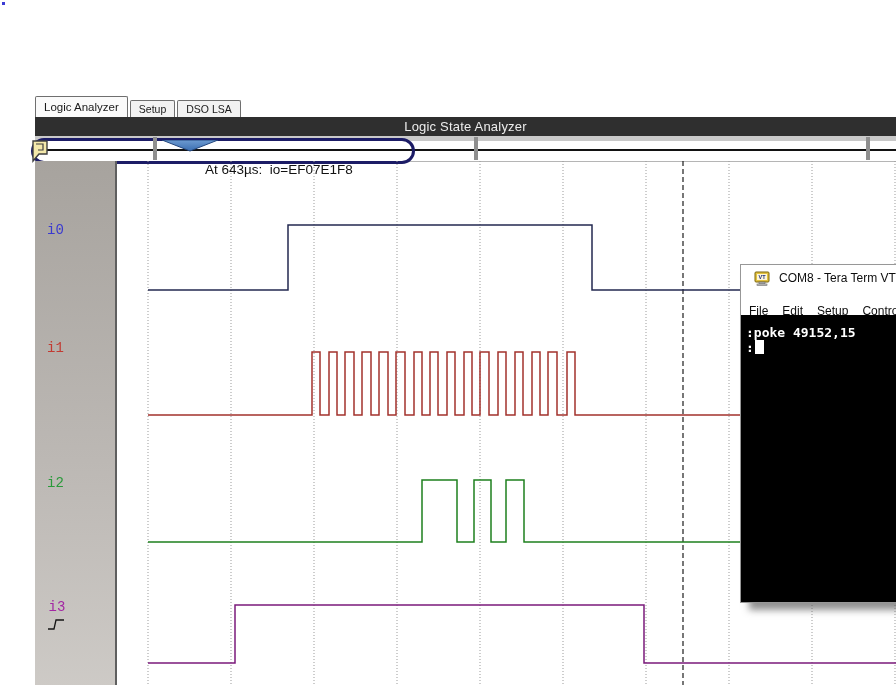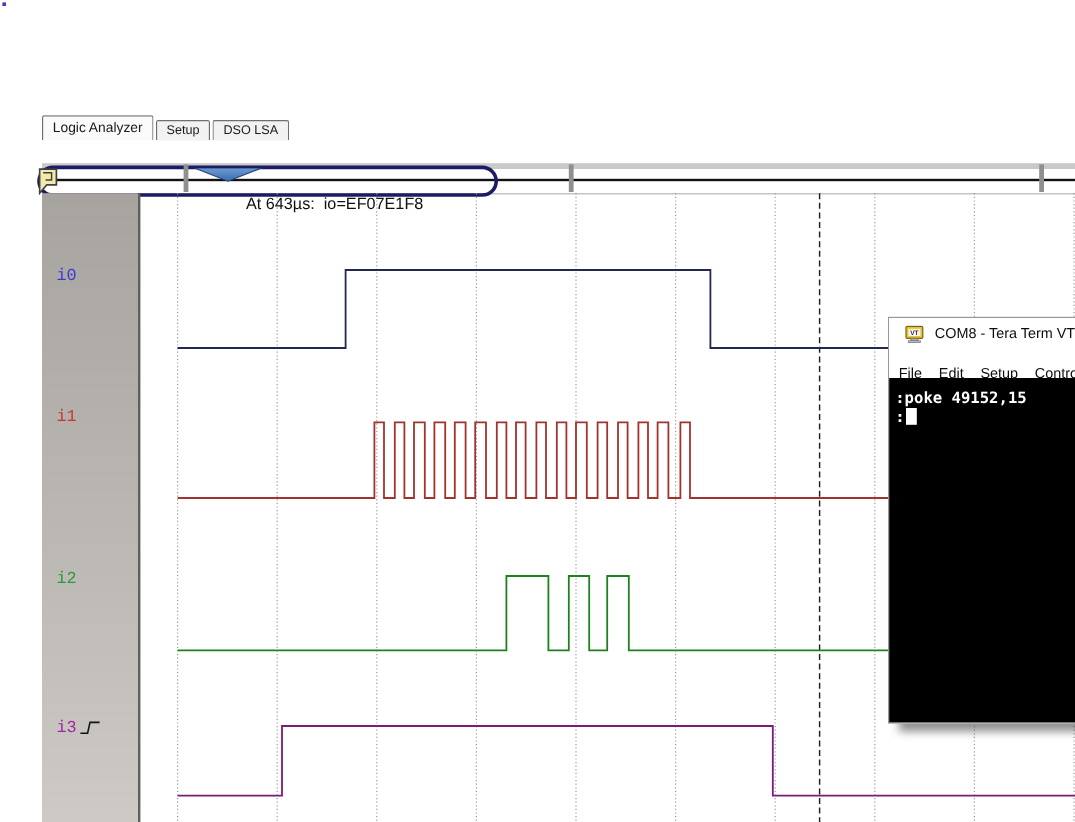--- a/index.html
+++ b/index.html
@@ -64,20 +64,23 @@
 <div id="screen">
 
   <div class="corner-dot"></div>
 
   <div id="tabbar">
       <div class="tab active">Logic Analyzer</div>
       <div class="tab">Setup</div>
       <div class="tab">DSO LSA</div>
     </div>
 
+  <div id="analyzer-bar">
+    <span class="t">Logic State Analyzer</span>
+  </div>
 
   <div id="strip"></div>
 
   <div id="ruler">
     <div class="centerline"></div>
     <div id="capsule"></div>
     <svg id="marker-tri" width="56" height="12" viewBox="0 0 56 12">
       <defs>
         <linearGradient id="trig" x1="0" y1="0" x2="0" y2="1">
           <stop offset="0" stop-color="#6d9bd1"></stop>
@@ -100,21 +103,21 @@
   <div id="sidebar">
       <div class="sig-label" style="top: 61px; color: rgb(58, 58, 208);">
         <span>i0</span>
       </div>
       <div class="sig-label" style="top: 179px; color: rgb(194, 58, 50);">
         <span>i1</span>
       </div>
       <div class="sig-label" style="top: 314px; color: rgb(42, 154, 58); align-items: center;">
         <span>i2</span>
       </div>
-      <div class="sig-label" style="top: 438px; color: rgb(163, 38, 163);">
+      <div class="sig-label" style="top: 438px; color: rgb(163, 38, 163); flex-direction: column;">
         <span>i3</span>
         <svg width="20" height="16" viewBox="0 0 20 16">
           <polyline points="1,12 7,12 9,3 17,3" fill="none" stroke="#141414" stroke-width="1.3"></polyline>
         </svg>
       </div>
     </div>
 
   <svg id="wave" width="896" height="685" viewBox="0 0 896 685">
       <line x1="148" y1="161" x2="148" y2="685" stroke="#9b9b9b" stroke-width="1" stroke-dasharray="1 2"></line>
       <line x1="231" y1="161" x2="231" y2="685" stroke="#9b9b9b" stroke-width="1" stroke-dasharray="1 2"></line>

